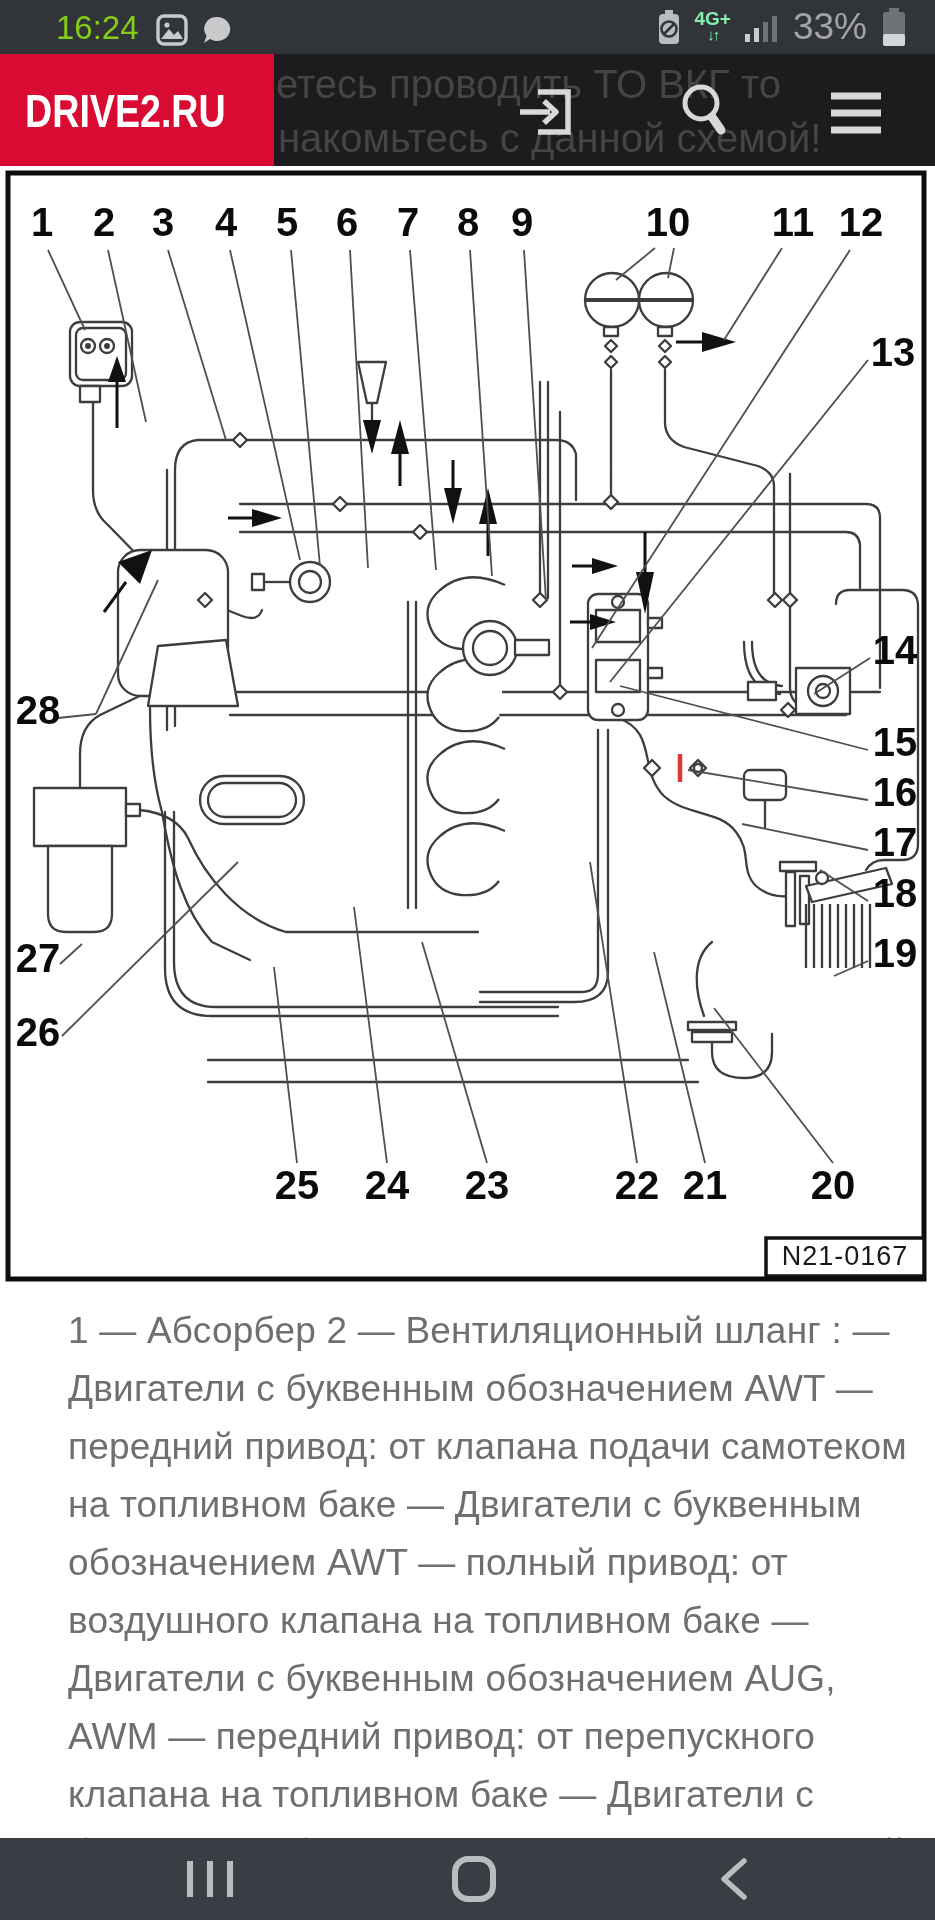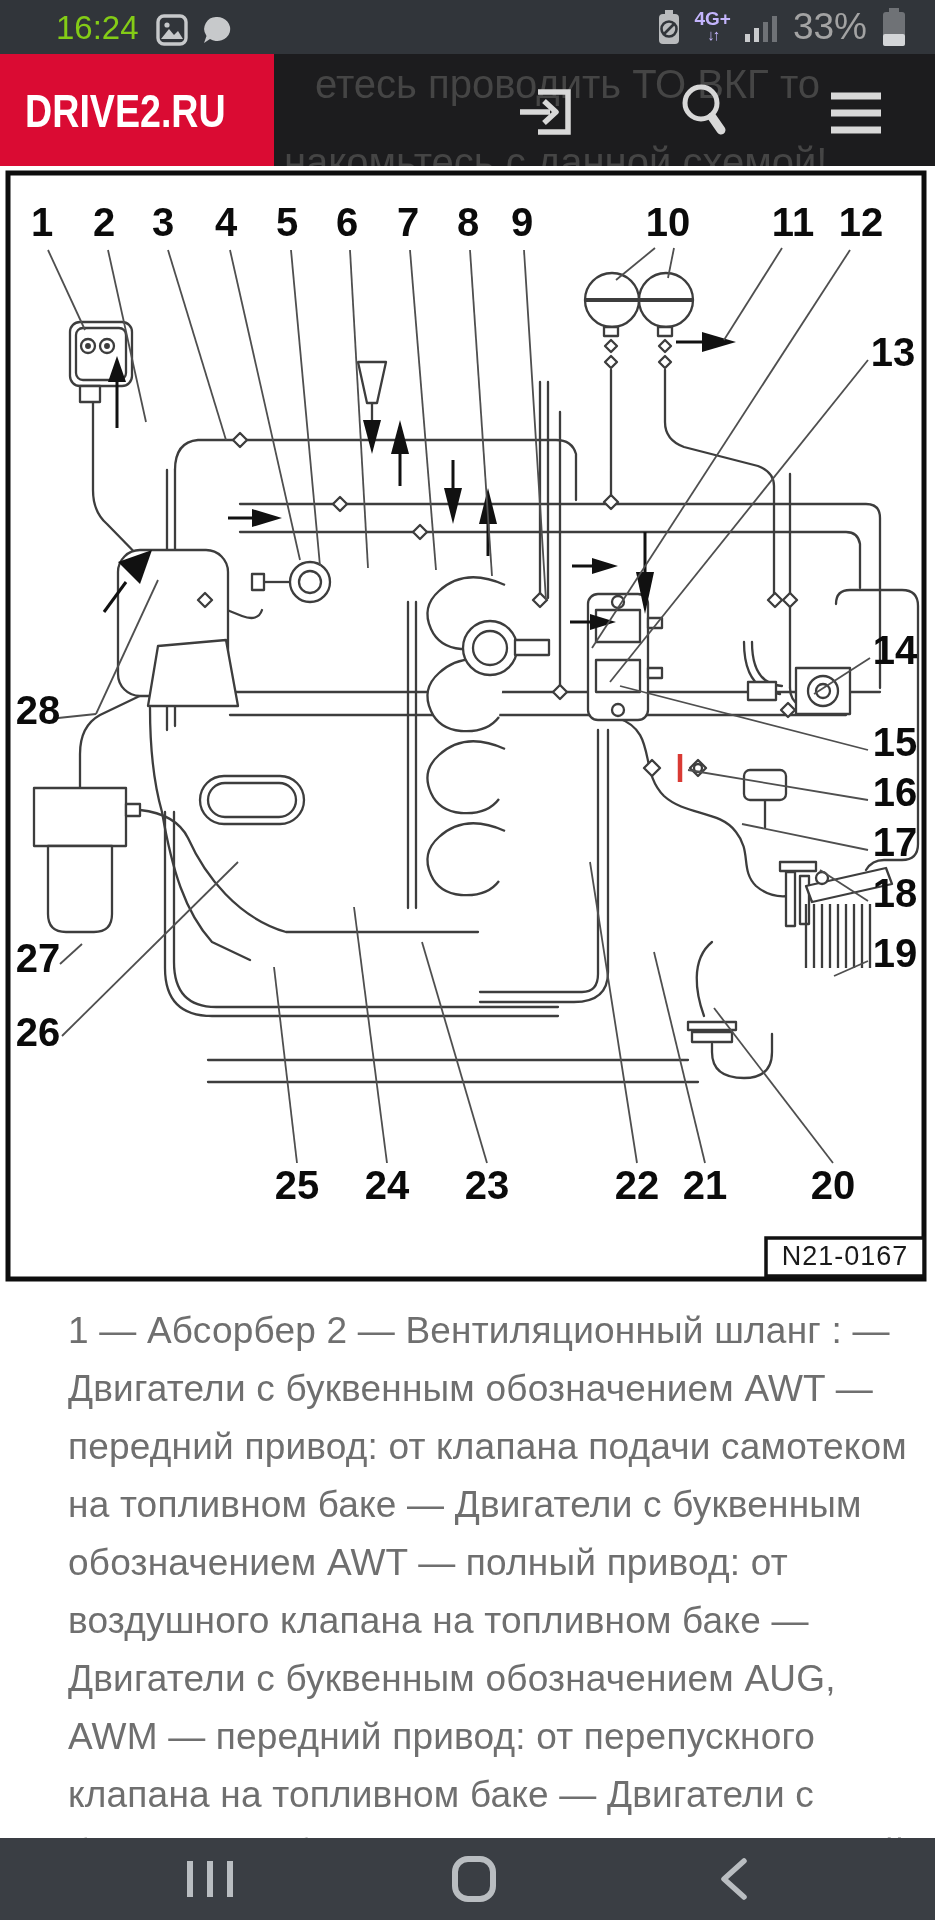--- a/index.html
+++ b/index.html
@@ -5,33 +5,33 @@
   html,body{margin:0;padding:0;background:#000;}
   body{width:935px;height:1920px;position:relative;overflow:hidden;
        font-family:"Liberation Sans",sans-serif;}
   .abs{position:absolute;}
 
   
   #status-bar{left:0;top:0;width:935px;height:54px;background:#31353a;}
   #status-time{left:56px;top:9px;font-size:33px;color:#84cc16;}
   .sb-ico{top:14px;}
   #status-right{right:28px;top:0;height:54px;display:flex;align-items:center;gap:14px;}
-  #net-label{color:#c4b5fd;font-size:19px;font-weight:bold;line-height:16px;text-align:center;}
+  #net-label{color:#86efac;font-size:19px;font-weight:bold;line-height:16px;text-align:center;}
   #net-arrows{font-size:15px;letter-spacing:-2px;display:block;}
   #batt-pct{color:#a3a3a3;font-size:37px;}
 
   
   #header{left:0;top:54px;width:935px;height:112px;background:#1c1c1e;overflow:hidden;}
   #logo-block{left:0;top:0;width:274px;height:112px;background:#da0b33;display:flex;
               align-items:center;justify-content:flex-start;}
   #logo-text{color:#fff;font-weight:bold;font-size:47px;letter-spacing:0;
              transform:scaleX(.8);white-space:nowrap;}
   .hdr-bg-text{color:#454545;font-size:40px;white-space:nowrap;}
-  #hdr-line1{left:276px;top:8px;margin-left:39px;}
-  #hdr-line2{left:284px;top:62px;margin-top:24px;}
+  #hdr-line1{left:276px;top:8px;}
+  #hdr-line2{left:278px;top:62px;}
   .hdr-ico{cursor:pointer;}
 
   
   #page{left:0;top:166px;width:935px;height:1672px;background:#ffffff;}
   #diagram-wrap{left:0;top:4px;width:935px;height:1115px;}
 
   
   #caption{left:68px;top:1136px;width:846px;font-size:37px;line-height:58px;
            color:#6f6f6f;letter-spacing:.2px;}
 

